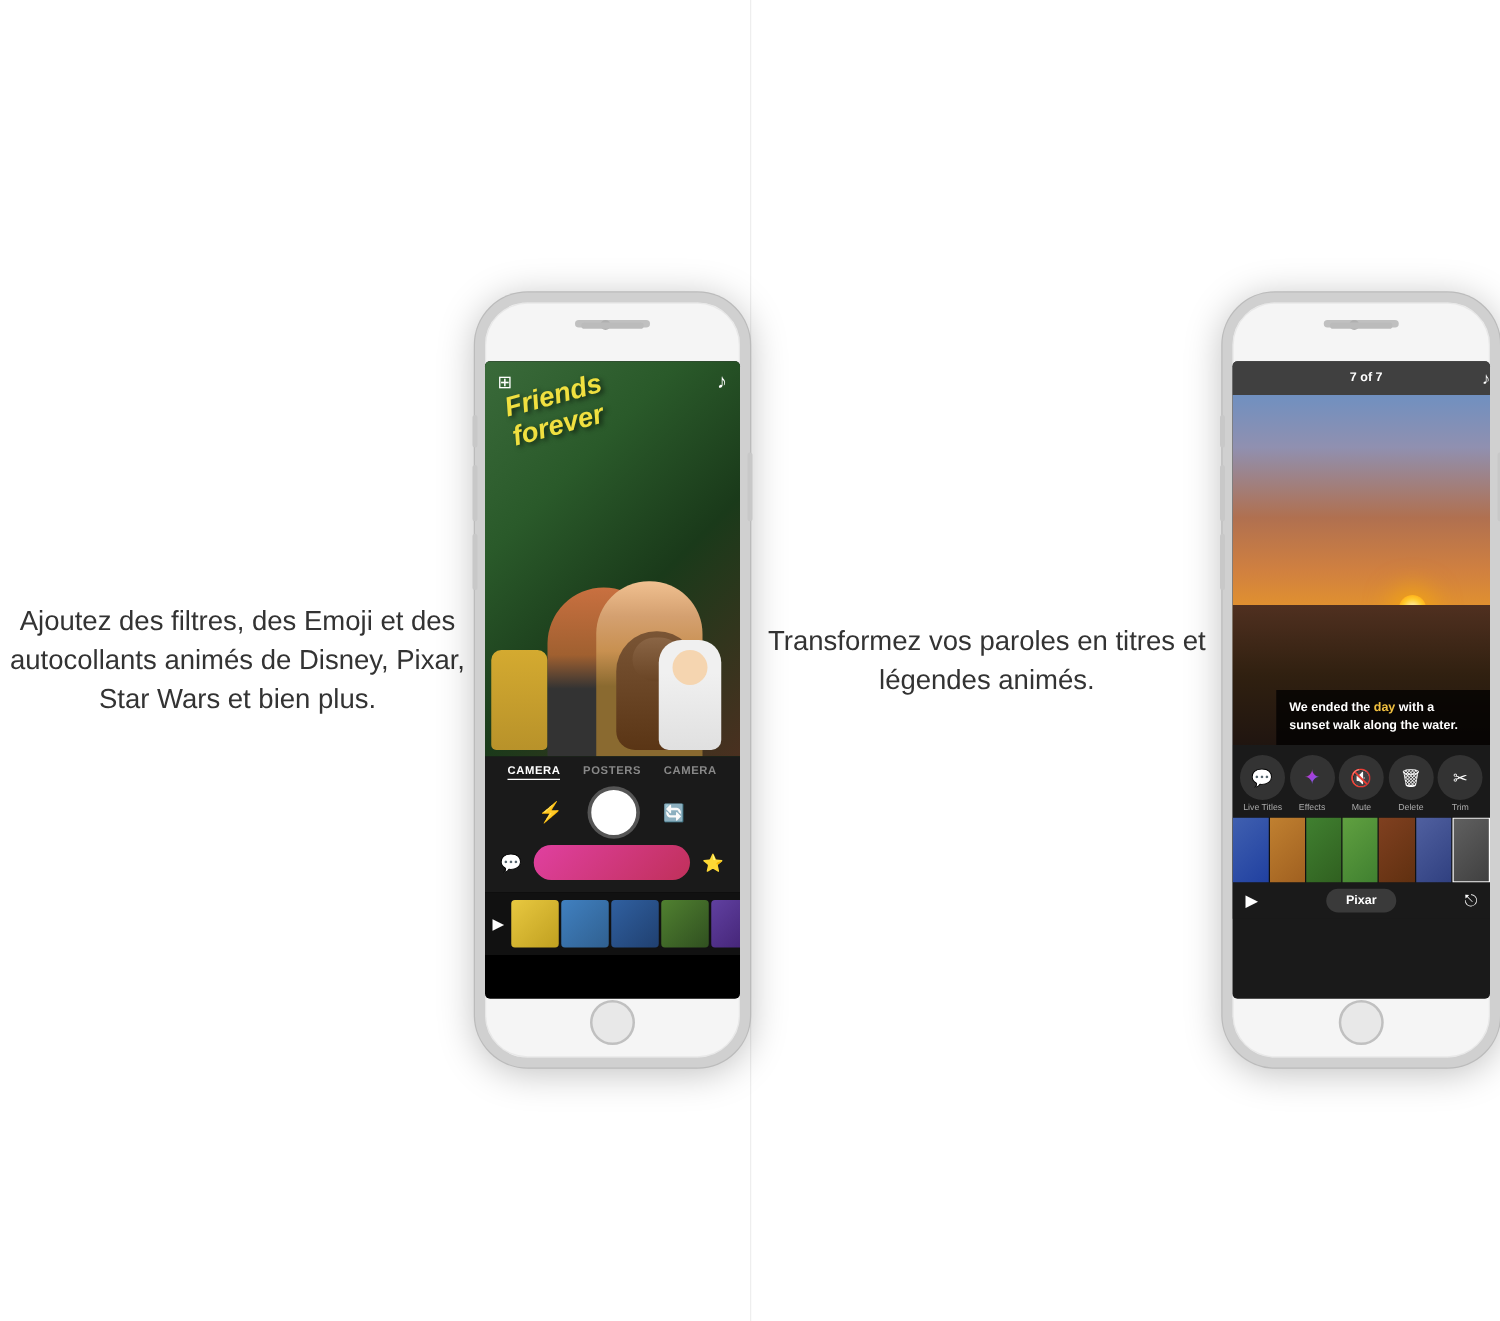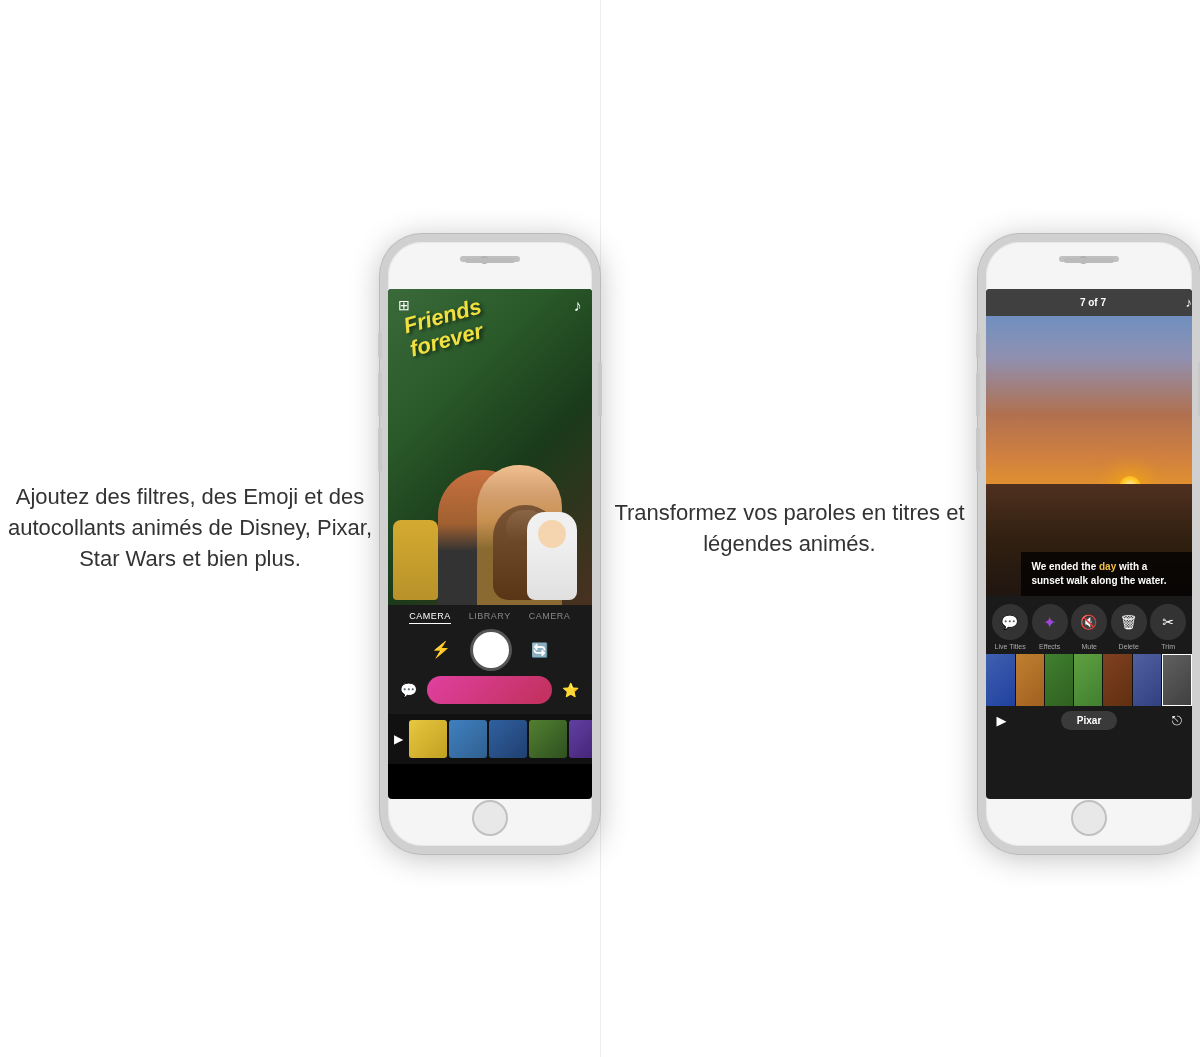--- a/index.html
+++ b/index.html
@@ -247,21 +247,21 @@
       display: flex;
       justify-content: center;
       gap: 18px;
       margin-bottom: 8px;
     }
 
     .cam-tab {
       font-size: 9px;
       color: #888;
       letter-spacing: 0.5px;
-      font-weight: 400;
+      font-weight: 700;
     }
 
     .cam-tab.active {
       color: white;
       border-bottom: 1.5px solid white;
       padding-bottom: 2px;
     }
 
     .cam-buttons-row {
       display: flex;
@@ -548,21 +548,21 @@
         </div>
 
         <div style="position:absolute;bottom:5px;right:15px;width:50px;height:88px;background:linear-gradient(180deg,#f0f0f0 30%,#e0e0e0 100%);border-radius:18px 18px 8px 8px;z-index:4;">
           <div style="width:28px;height:28px;background:#f5d5b0;border-radius:50%;margin:8px auto 0;"></div>
         </div>
       </div>
 
       <div class="cam-controls">
         <div class="cam-tabs">
           <span class="cam-tab active">CAMERA</span>
-          <span class="cam-tab">LIBRARY</span>
+          <span class="cam-tab">POSTERS</span>
           <span class="cam-tab">CAMERA</span>
         </div>
 
         <div class="cam-buttons-row">
           <span class="flash-btn">⚡</span>
           <div class="shutter-btn"></div>
           <span class="flip-btn">🔄</span>
         </div>
 
         <div class="record-bar-row">

